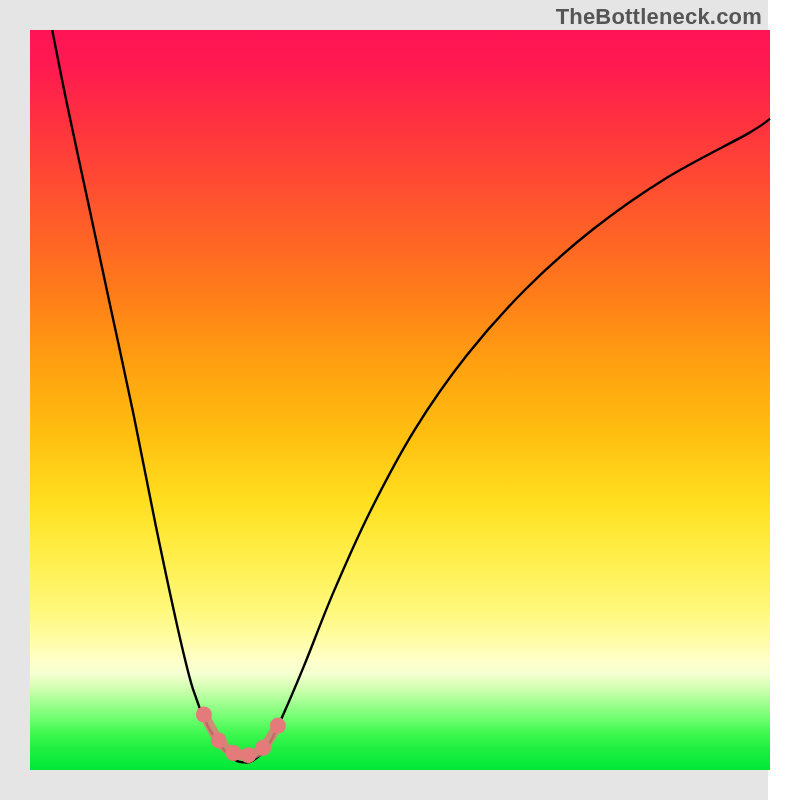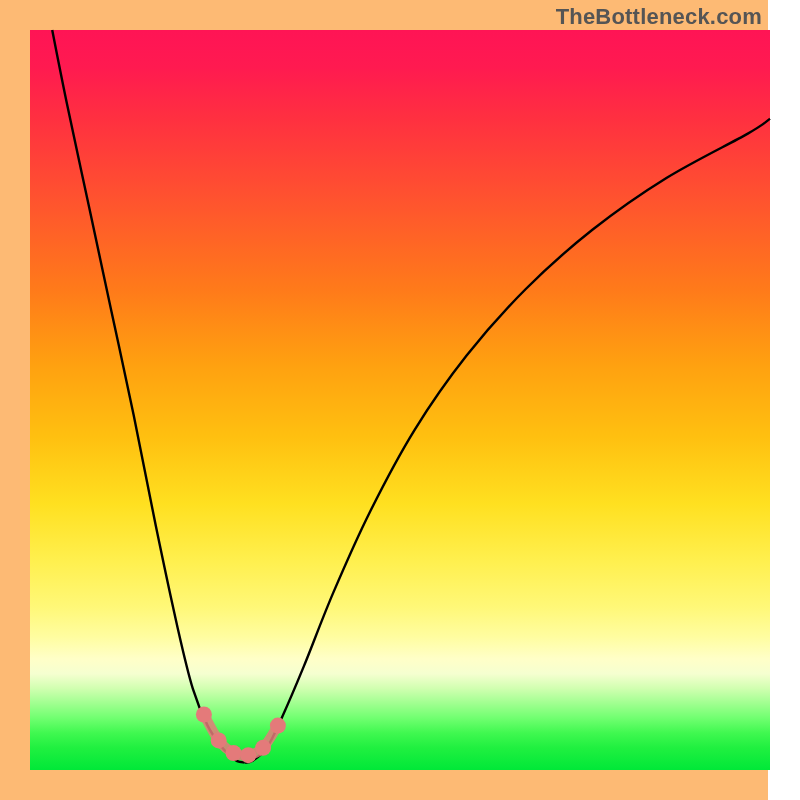--- a/index.html
+++ b/index.html
@@ -6,21 +6,21 @@
     margin: 0;
     padding: 0;
     width: 800px;
     height: 800px;
     overflow: hidden;
   }
   .frame {
     position: relative;
     width: 768px;
     height: 800px;
-    background: #fdba74;
+    background: #e5e5e5;
   }
   .plot-area {
     position: absolute;
     left: 30px;
     top: 30px;
     width: 740px;
     height: 740px;
     background: linear-gradient(to bottom,
       #ff1455 0%,
       #ff1a50 5%,

